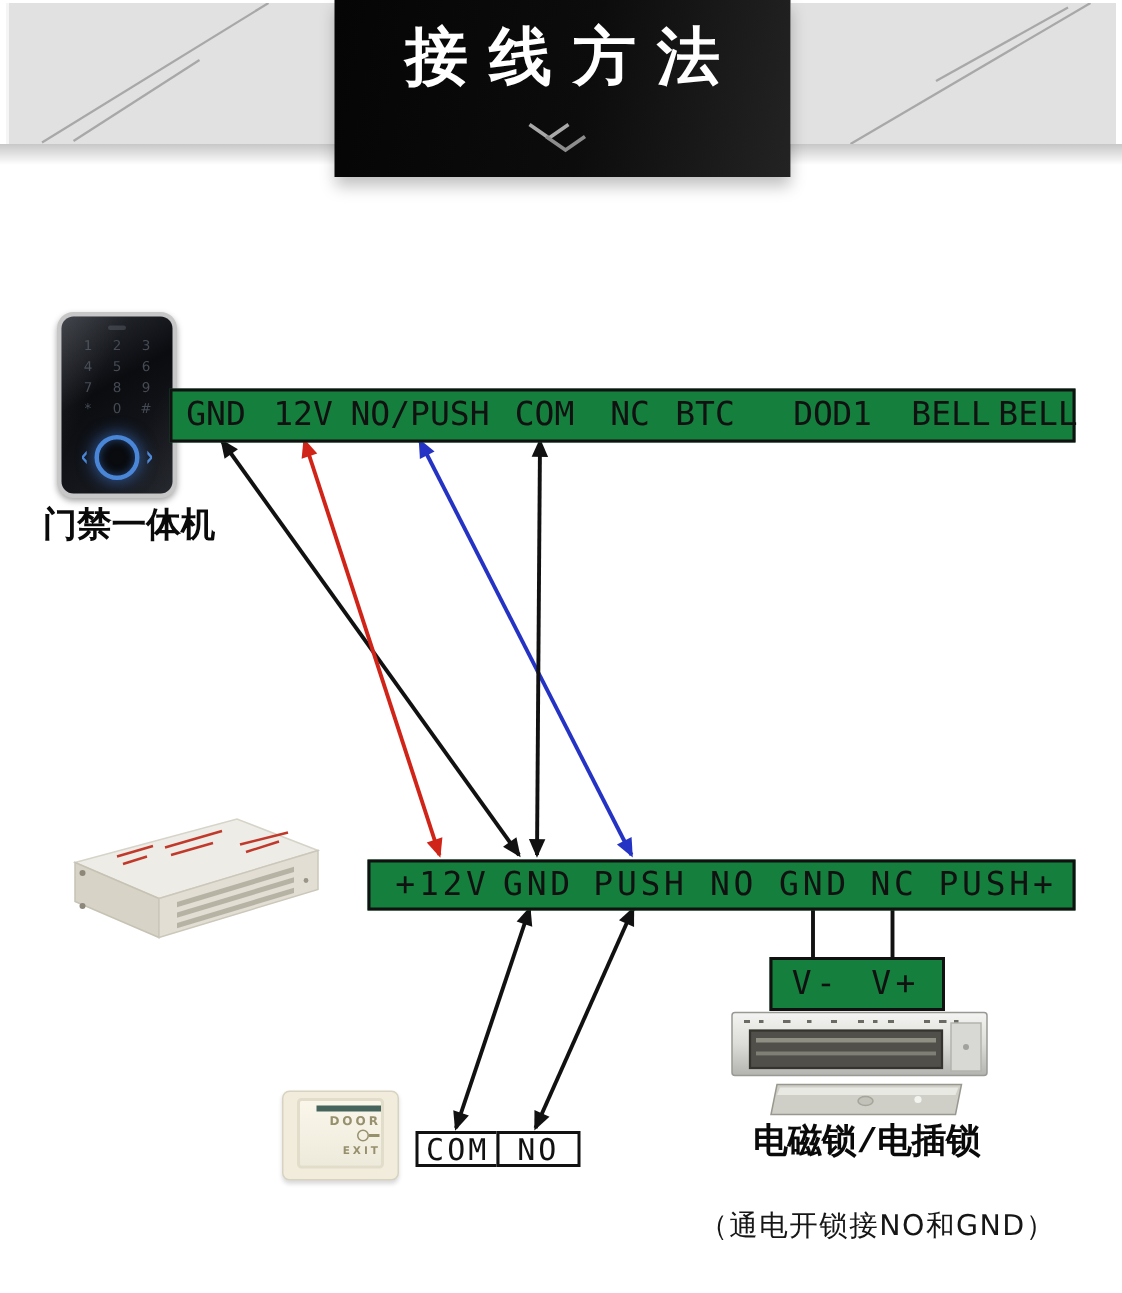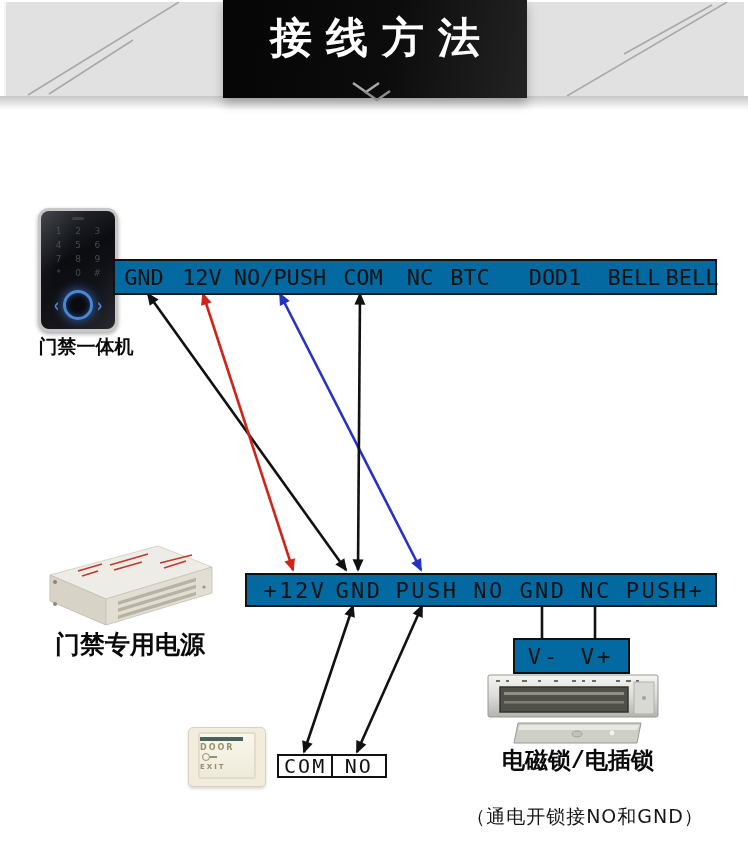--- a/index.html
+++ b/index.html
@@ -4,37 +4,37 @@
 <style>
   html,body{margin:0;padding:0;background:#ffffff;}
   .page{position:relative;width:748px;height:862px;background:#ffffff;overflow:hidden;
         font-family:"DejaVu Sans","Liberation Sans",sans-serif;color:#111;}
 
   
   .side-panel{position:absolute;top:2px;height:94px;background:#e1e1e1;z-index:1;}
   .side-panel.left{left:4px;width:219px;border-left:2px solid #f5f5f5;}
   .side-panel.right{left:527px;width:217px;}
   .side-panel svg{position:absolute;inset:0;}
-  .banner{position:absolute;left:223px;top:0;width:304px;height:98px;z-index:2;
+  .banner{position:absolute;left:223px;top:0;width:304px;height:118px;z-index:2;
           background:linear-gradient(100deg,#050505 0%,#0c0c0c 55%,#232323 100%);
           box-shadow:0 6px 10px rgba(0,0,0,0.25);}
   .banner-title{position:absolute;left:0;right:0;top:10px;text-align:center;
           font-size:42px;font-weight:700;color:#ffffff;letter-spacing:14px;text-indent:14px;}
   .banner-sub{position:absolute;left:0;right:0;top:62px;text-align:center;
           font-family:"Liberation Serif","DejaVu Serif",serif;font-size:15px;font-weight:600;
           color:#999999;letter-spacing:4px;text-indent:4px;}
   .banner-chevron{position:absolute;left:350px;top:80px;z-index:3;}
   .header-shadow{position:absolute;left:0;top:96px;width:748px;height:14px;z-index:0;
           background:linear-gradient(rgba(0,0,0,0.22),rgba(0,0,0,0));}
 
   
   #wire-svg{position:absolute;left:0;top:0;z-index:3;}
 
   
-  .strip{position:absolute;background:#0369a1;border:2.5px solid #111;z-index:4;}
+  .strip{position:absolute;background:#15803d;border:2.5px solid #111;z-index:4;}
   .strip span{position:absolute;top:50%;transform:translate(-50%,-50%);white-space:nowrap;
           font-family:"DejaVu Sans Mono","Liberation Mono",monospace;font-weight:500;color:#111;}
   .strip-top{left:113px;top:259px;width:600px;height:32px;}
   .strip-top span{font-size:22px;}
   .strip-mid{left:245px;top:573px;width:468px;height:30px;}
   .strip-mid span{font-size:22px;letter-spacing:2.5px;}
   .strip-v{left:513px;top:638px;width:113px;height:32px;}
   .strip-v span{font-size:22px;letter-spacing:3px;}
   .comno{position:absolute;left:277px;top:754px;width:110px;height:24px;display:flex;z-index:4;}
   .comno .cell{flex:1;background:#fff;border:2.5px solid #111;display:flex;align-items:center;justify-content:center;
@@ -56,32 +56,32 @@
   .fp-row{position:absolute;left:0;right:0;bottom:9px;display:flex;align-items:center;justify-content:center;gap:4px;}
   .fp-ring{width:24px;height:24px;border-radius:50%;border:3px solid #4a86d8;background:#090b0f;
           box-shadow:0 0 10px 2px rgba(64,124,216,0.55), inset 0 0 6px rgba(64,124,216,0.5);}
   .fp-arrow{color:#4a86d8;font-size:13px;font-weight:700;transform:scaleY(1.5);}
 
   
   .exit-btn{position:absolute;left:188px;top:727px;width:78px;height:60px;background:#f1ecdc;
           border:1px solid #d8d3c1;border-radius:5px;box-shadow:0 2px 3px rgba(0,0,0,0.15);z-index:2;box-sizing:border-box;}
   .exit-inner{position:absolute;left:9px;right:9px;top:4px;bottom:7px;border-radius:3px;
           background:linear-gradient(#faf6ea,#eeeadb);border:2px solid #e2ddcb;box-sizing:border-box;
-          display:flex;flex-direction:column;align-items:flex-start;}
+          display:flex;flex-direction:column;align-items:flex-end;}
   .exit-stripe{width:80%;height:4px;background:#47645c;margin-top:3px;}
   .exit-word{color:#97906e;font-weight:700;letter-spacing:2px;}
   .exit-word.door{font-size:8px;margin-top:2px;}
   .exit-word.exit{font-size:7px;margin-top:1px;}
   .exit-key{width:18px;height:9px;position:relative;margin-top:1px;}
   .exit-key .bow{position:absolute;left:2px;top:0;width:8px;height:8px;border:1.5px solid #97906e;border-radius:50%;box-sizing:border-box;}
   .exit-key .stem{position:absolute;left:10px;top:3px;width:7px;height:2px;background:#97906e;}
 
   
   .cn-label{position:absolute;font-weight:700;color:#0a0a0a;text-align:center;white-space:nowrap;z-index:2;}
-  .lbl-reader{left:12px;top:334px;width:148px;font-size:19px;text-align:center;}
+  .lbl-reader{left:12px;top:334px;width:148px;font-size:23px;text-align:center;}
   .lbl-power{left:45px;top:628px;width:170px;font-size:25px;}
   .lbl-switch{left:175px;top:789px;width:108px;font-size:25px;}
   .lbl-lock{left:468px;top:745px;width:220px;font-size:23px;font-family:Liberation Mono, monospace;}
   .lock-note{position:absolute;left:440px;width:290px;text-align:center;font-size:19px;font-weight:500;
           color:#161616;letter-spacing:1px;white-space:nowrap;z-index:2;}
   .note1{top:778px;}
   .note2{top:804px;}
 
   .img-svg{position:absolute;z-index:2;}
 </style>
@@ -184,21 +184,20 @@
       <line x1="38" y1="35" x2="54" y2="30"></line>
       <line x1="66" y1="24" x2="104" y2="13"></line>
       <line x1="70" y1="29" x2="98" y2="21"></line>
       <line x1="116" y1="22" x2="148" y2="14"></line>
       <line x1="120" y1="27" x2="142" y2="20"></line>
     </g>
     <circle cx="11" cy="41" r="2" fill="#8c8779"></circle>
     <circle cx="11" cy="63" r="2" fill="#8c8779"></circle>
     <circle cx="160" cy="46" r="1.6" fill="#9a9587"></circle>
   </svg>
-  <div class="cn-label lbl-power">门禁专用电源</div>
 
   <div class="strip strip-mid">
     <span style="left:48px">+12V</span>
     <span style="left:112px">GND</span>
     <span style="left:180px">PUSH</span>
     <span style="left:242px">NO</span>
     <span style="left:296px">GND</span>
     <span style="left:349px">NC</span>
     <span style="left:418px">PUSH+</span>
   </div>

